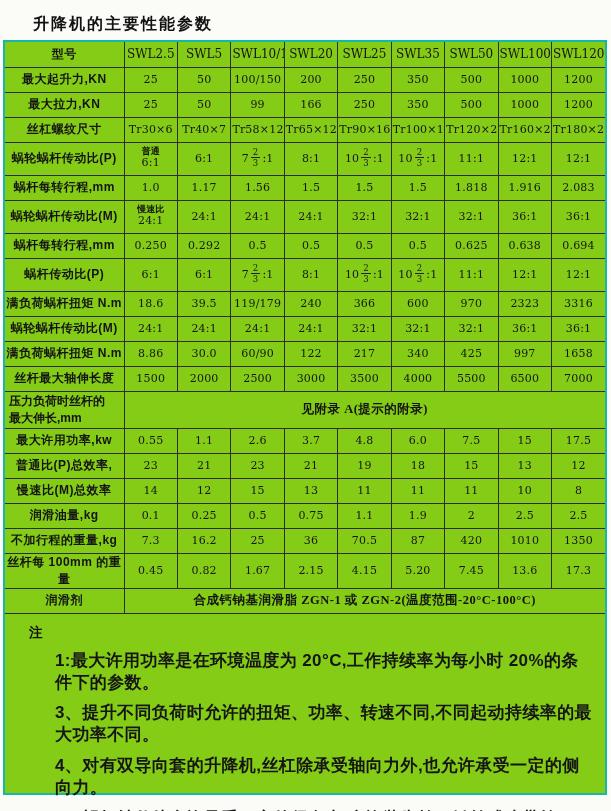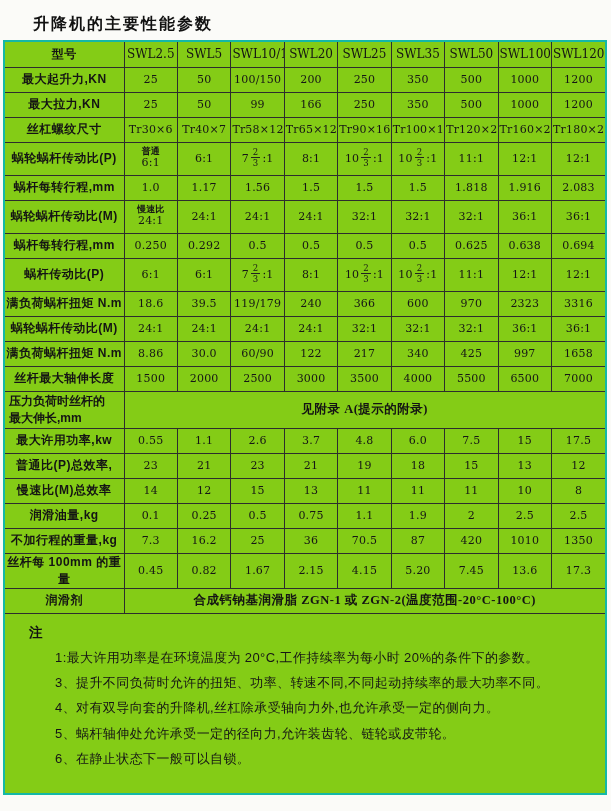--- a/index.html
+++ b/index.html
@@ -54,21 +54,21 @@
   }
   .frac{
     display:inline-flex;flex-direction:column;vertical-align:middle;
     line-height:1;font-size:8.5px;margin:0 2px;position:relative;top:-1px;
   }
   .frac .num{border-bottom:1px solid #222;padding:0 2px 1px;}
   .frac .den{padding-top:1px;}
   .notes{padding:8px 10px 0 14px;}
   .notes-title{font-weight:bold;font-size:13.5px;margin:2px 0 8px 10px;color:#111;}
   .note-line{
-    font-weight:normal;font-size:13px;line-height:1.3;margin:0 0 8.5px 36px;
+    font-weight:bold;font-size:17px;line-height:1.3;margin:0 0 8.5px 36px;
     letter-spacing:0.4px;color:#151515;
   }
 </style>
 </head>
 <body>
 
 <h1 class="title">升降机的主要性能参数</h1>
 
 <div class="box">
   <table class="spec">

